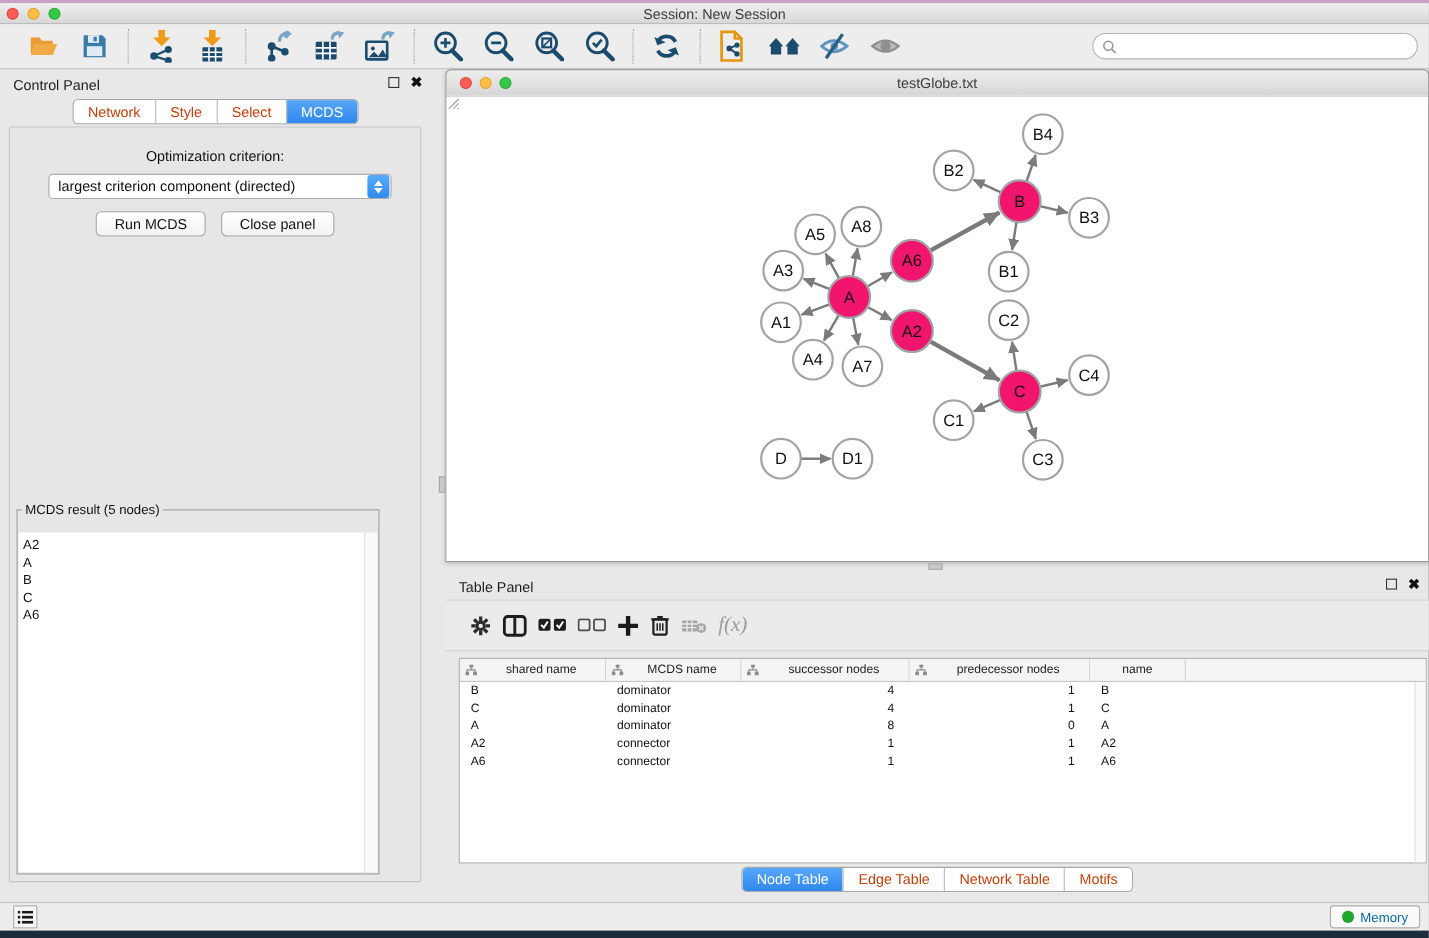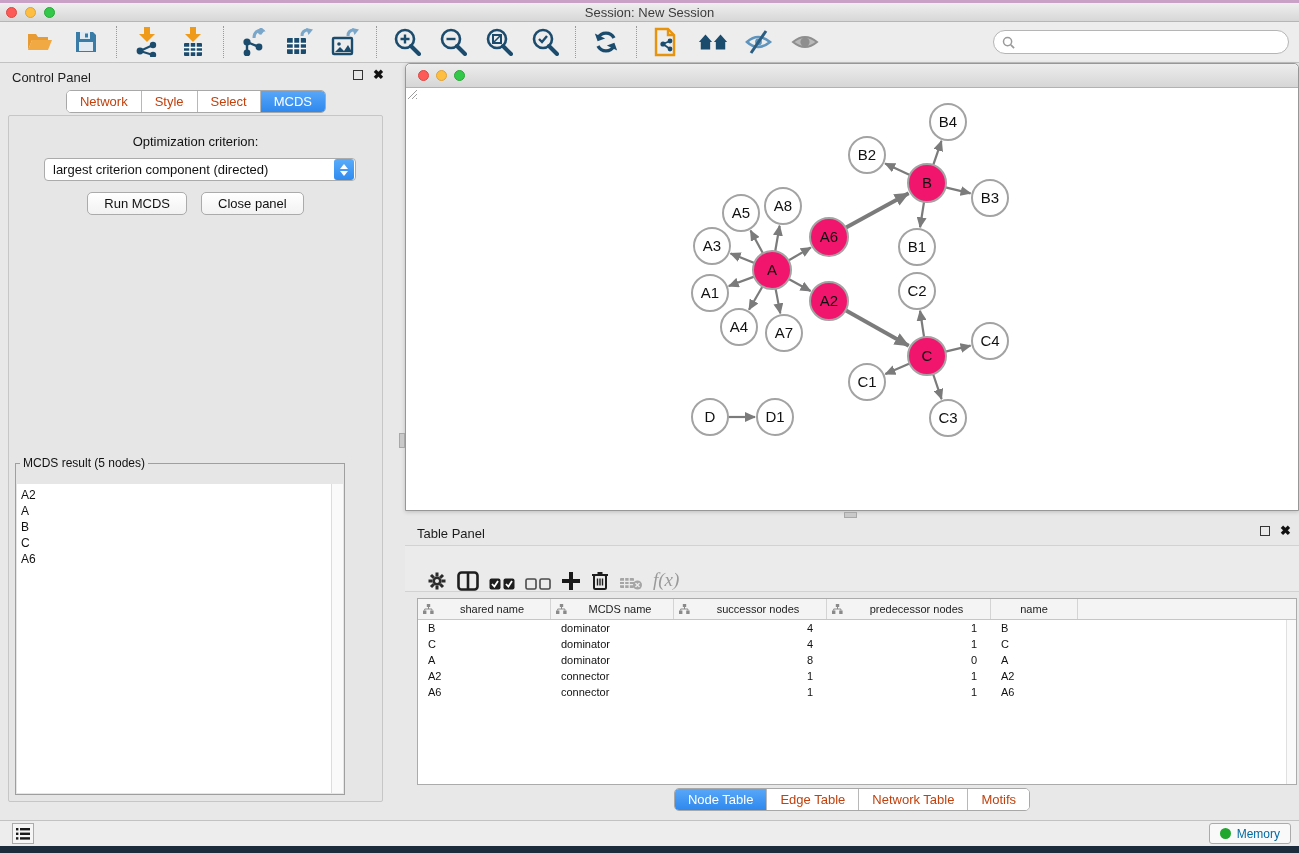--- a/index.html
+++ b/index.html
@@ -76,21 +76,21 @@
   .net-canvas{position:relative;width:892px;height:422px;background:#fff;}
   .net-canvas svg{position:absolute;left:0;top:0;}
   .resize-grip{position:absolute;right:2px;bottom:2px;width:12px;height:12px;}
   .vscroll-thumb{position:absolute;left:399px;top:433px;width:6px;height:15px;background:#c9c9c9;border:1px solid #a8a8a8;}
   .hscroll-thumb{position:absolute;left:844px;top:512px;width:13px;height:6px;background:#c9c9c9;border:1px solid #a8a8a8;}
 
   
   .table-panel{position:absolute;left:405px;top:519px;width:894px;height:293px;}
   .tp-title{position:absolute;left:12px;top:7px;font-size:13px;color:#1c1c1c;}
   .tp-toolbar{position:absolute;left:0px;top:26px;width:894px;height:47px;background:#ebebeb;
-    border-top:1px solid #d2d2d2;border-bottom:1px solid #d2d2d2;display:flex;align-items:flex-end;gap:10px;padding-left:22px;}
+    border-top:1px solid #d2d2d2;border-bottom:1px solid #d2d2d2;display:flex;align-items:center;gap:10px;padding-left:22px;}
   .tp-btn{display:flex;align-items:center;justify-content:center;cursor:default;}
   .fx-label{font-size:19px;color:#9a9a9a;font-family:"Liberation Serif",serif;font-style:italic;}
   .data-table{position:absolute;left:12px;top:79px;width:880px;height:187px;background:#fff;
     border:1px solid #ababab;overflow:hidden;}
   .dt-header{display:flex;height:21px;background:#f4f4f4;border-bottom:1px solid #c6c6c6;}
   .dt-hcell{display:flex;align-items:center;border-right:1px solid #d4d4d4;font-size:11px;color:#222;position:relative;}
   .dt-hcell .hlabel{flex:1;text-align:center;padding:0 4px;}
   .dt-hcell svg{margin-left:5px;flex:0 0 auto;}
   .dt-row{display:flex;height:16px;}
   .dt-cell{font-size:11px;color:#111;line-height:16px;white-space:nowrap;overflow:hidden;}
@@ -324,20 +324,21 @@
     </div>
   </div>
 
   <div class="net-window">
     <div class="net-titlebar">
       <div class="tl-group">
         <div class="tl red"></div>
         <div class="tl yellow"></div>
         <div class="tl green"></div>
       </div>
+      <div class="net-title">testGlobe.txt</div>
     </div>
     <div class="net-canvas">
       <svg id="graph-svg" width="892" height="422">
           <defs>
             <marker id="arr" markerUnits="userSpaceOnUse" markerWidth="11" markerHeight="10" refX="10" refY="5" orient="auto">
               <path d="M0,0 L11,5 L0,10 Z" fill="#7B7B7B"></path>
             </marker>
             <marker id="arrBig" markerUnits="userSpaceOnUse" markerWidth="15" markerHeight="13" refX="14" refY="6.5" orient="auto">
               <path d="M0,0 L15,6.5 L0,13 Z" fill="#7B7B7B"></path>
             </marker>

